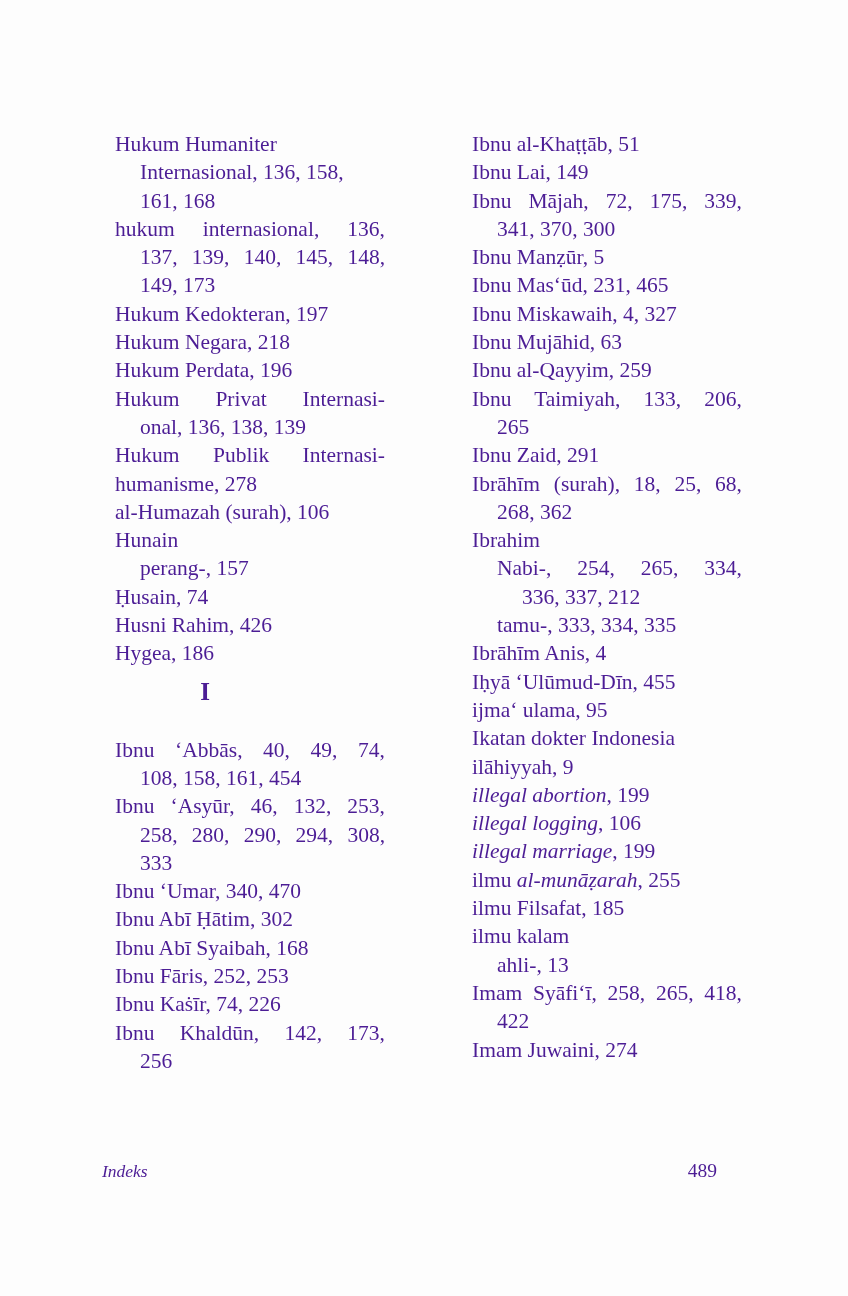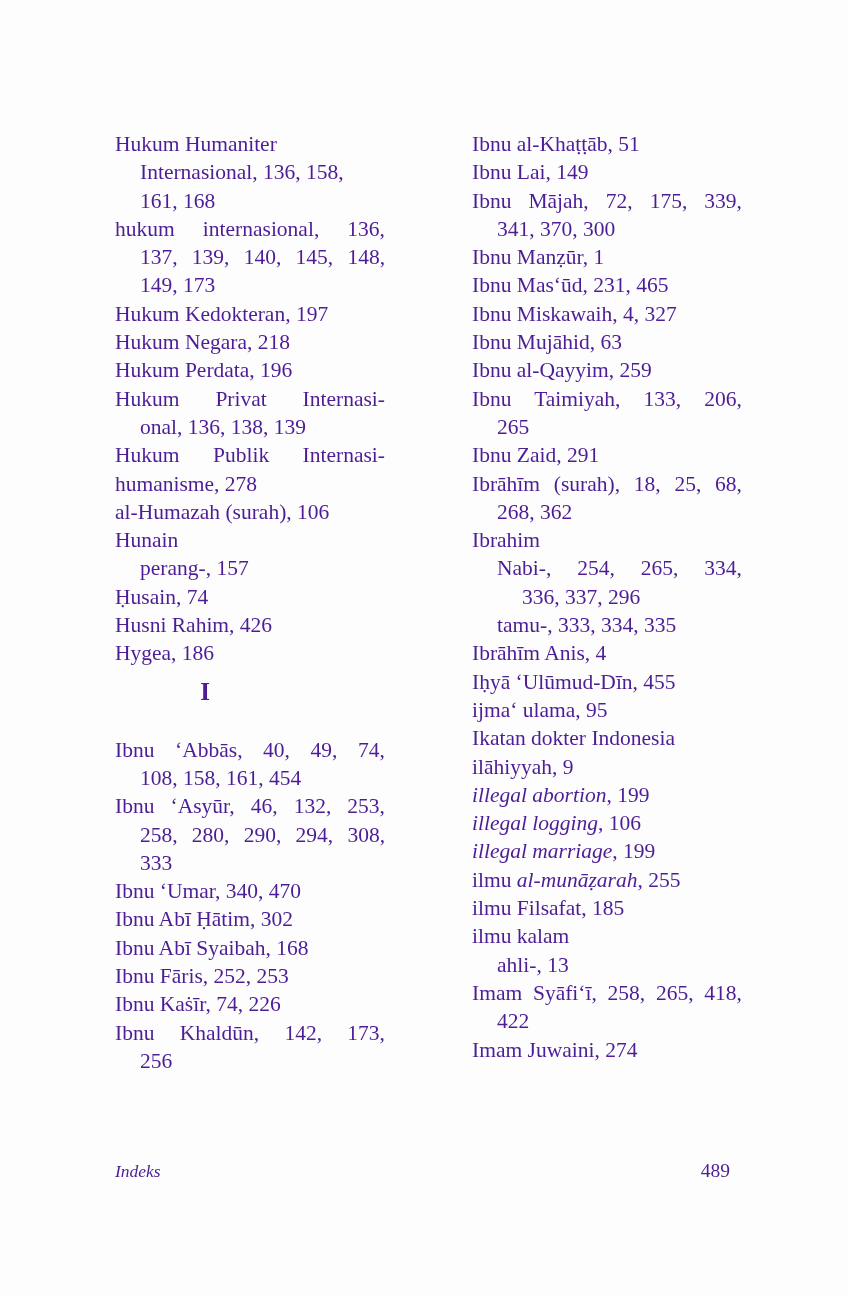--- a/index.html
+++ b/index.html
@@ -36,21 +36,21 @@
   .it { font-style: italic; }
   .section-heading {
     font-weight: bold;
     font-size: 25px;
     line-height: 28px;
     text-align: center;
     margin: 10px 90px 30px 0;
   }
   .footer {
     position: absolute;
-    left: 115px;
+    left: 102px;
     top: 1160px;
     width: 615px;
     display: flex;
     justify-content: space-between;
     align-items: baseline;
   }
   .footer-label { font-style: italic; font-size: 17.5px; }
   .footer-page  { font-size: 19.5px; margin-left: 22px; }
 </style>
 </head>
@@ -138,21 +138,21 @@
         <div class="line ind0"><span>Ibnu al-Khaṭṭāb, 51</span></div>
       </div>
       <div class="entry">
         <div class="line ind0"><span>Ibnu Lai, 149</span></div>
       </div>
       <div class="entry">
         <div class="line ind0 just"><span>Ibnu Mājah, 72, 175, 339,</span></div>
         <div class="line ind1"><span>341, 370, 300</span></div>
       </div>
       <div class="entry">
-        <div class="line ind0"><span>Ibnu Manẓūr, 1</span></div>
+        <div class="line ind0"><span>Ibnu Manẓūr, 5</span></div>
       </div>
       <div class="entry">
         <div class="line ind0"><span>Ibnu Mas‘ūd, 231, 465</span></div>
       </div>
       <div class="entry">
         <div class="line ind0"><span>Ibnu Miskawaih, 4, 327</span></div>
       </div>
       <div class="entry">
         <div class="line ind0"><span>Ibnu Mujāhid, 63</span></div>
       </div>
@@ -166,21 +166,21 @@
       <div class="entry">
         <div class="line ind0"><span>Ibnu Zaid, 291</span></div>
       </div>
       <div class="entry">
         <div class="line ind0 just"><span>Ibrāhīm (surah), 18, 25, 68,</span></div>
         <div class="line ind1"><span>268, 362</span></div>
       </div>
       <div class="entry">
         <div class="line ind0"><span>Ibrahim</span></div>
         <div class="line ind1 just"><span>Nabi-, 254, 265, 334,</span></div>
-        <div class="line ind2"><span>336, 337, 296</span></div>
+        <div class="line ind2"><span>336, 337, 212</span></div>
         <div class="line ind1"><span>tamu-, 333, 334, 335</span></div>
       </div>
       <div class="entry">
         <div class="line ind0"><span>Ibrāhīm Anis, 4</span></div>
       </div>
       <div class="entry">
         <div class="line ind0"><span>Iḥyā ‘Ulūmud-Dīn, 455</span></div>
       </div>
       <div class="entry">
         <div class="line ind0"><span>ijma‘ ulama, 95</span></div>

